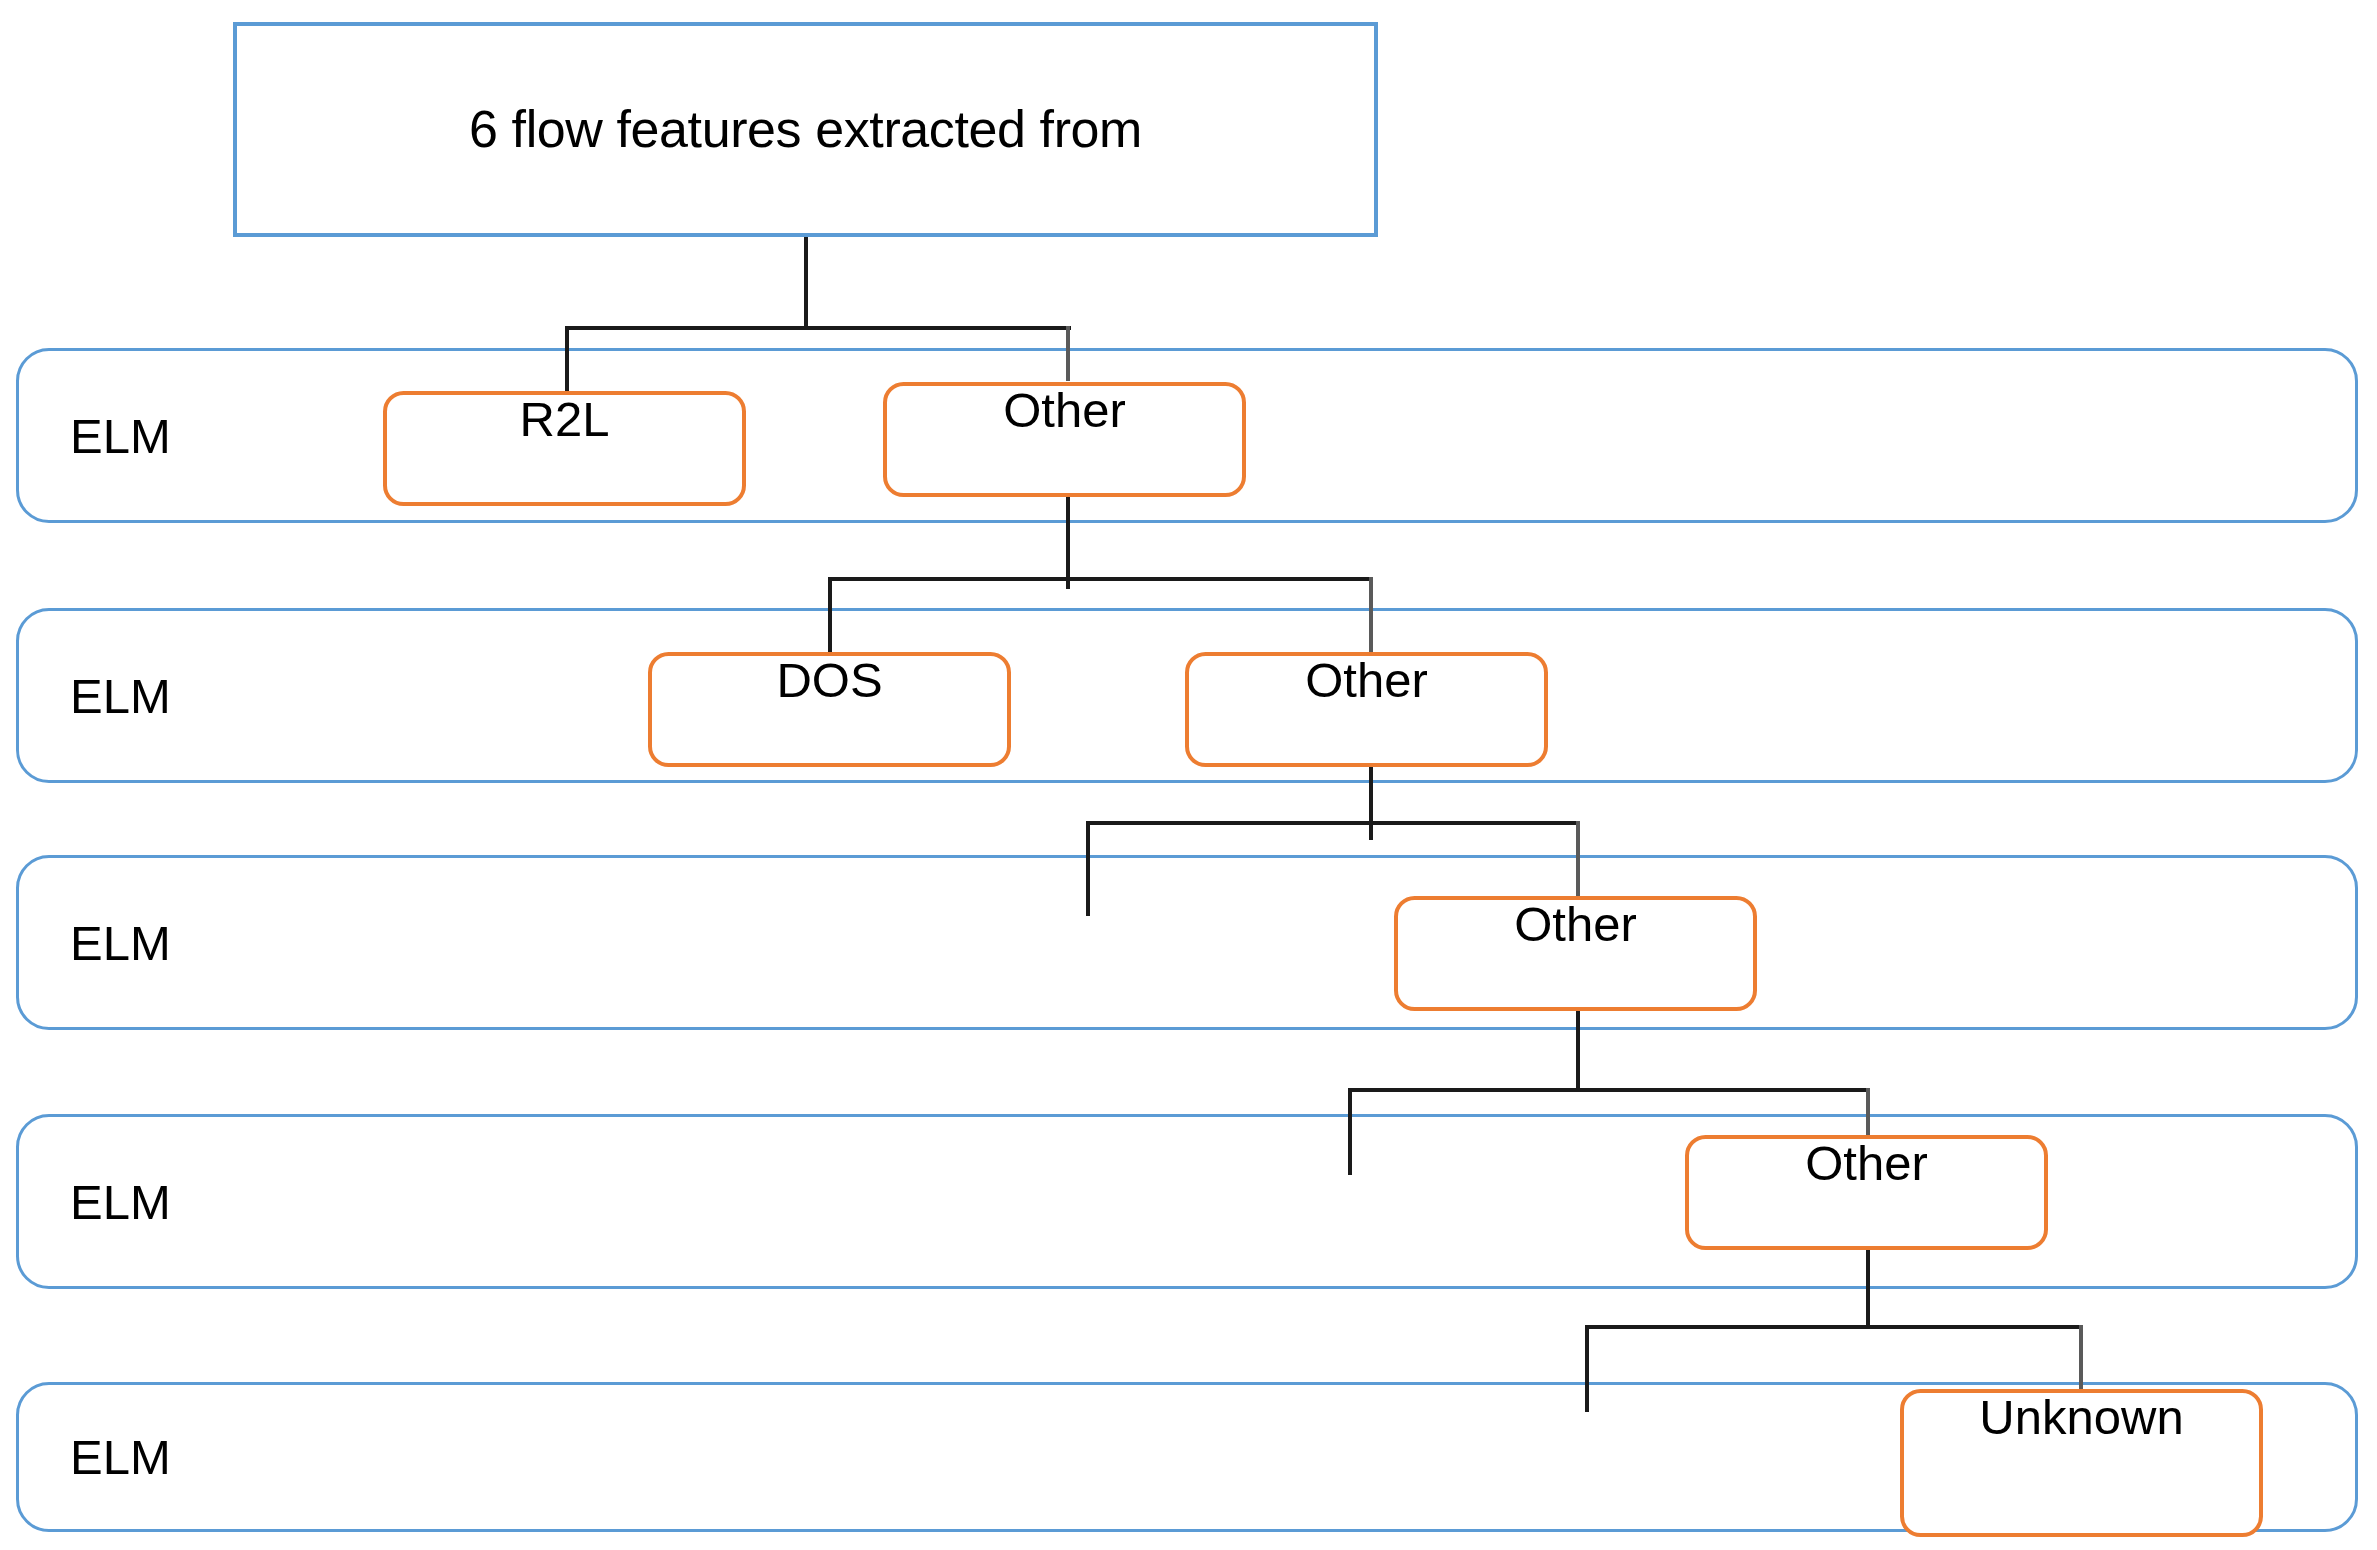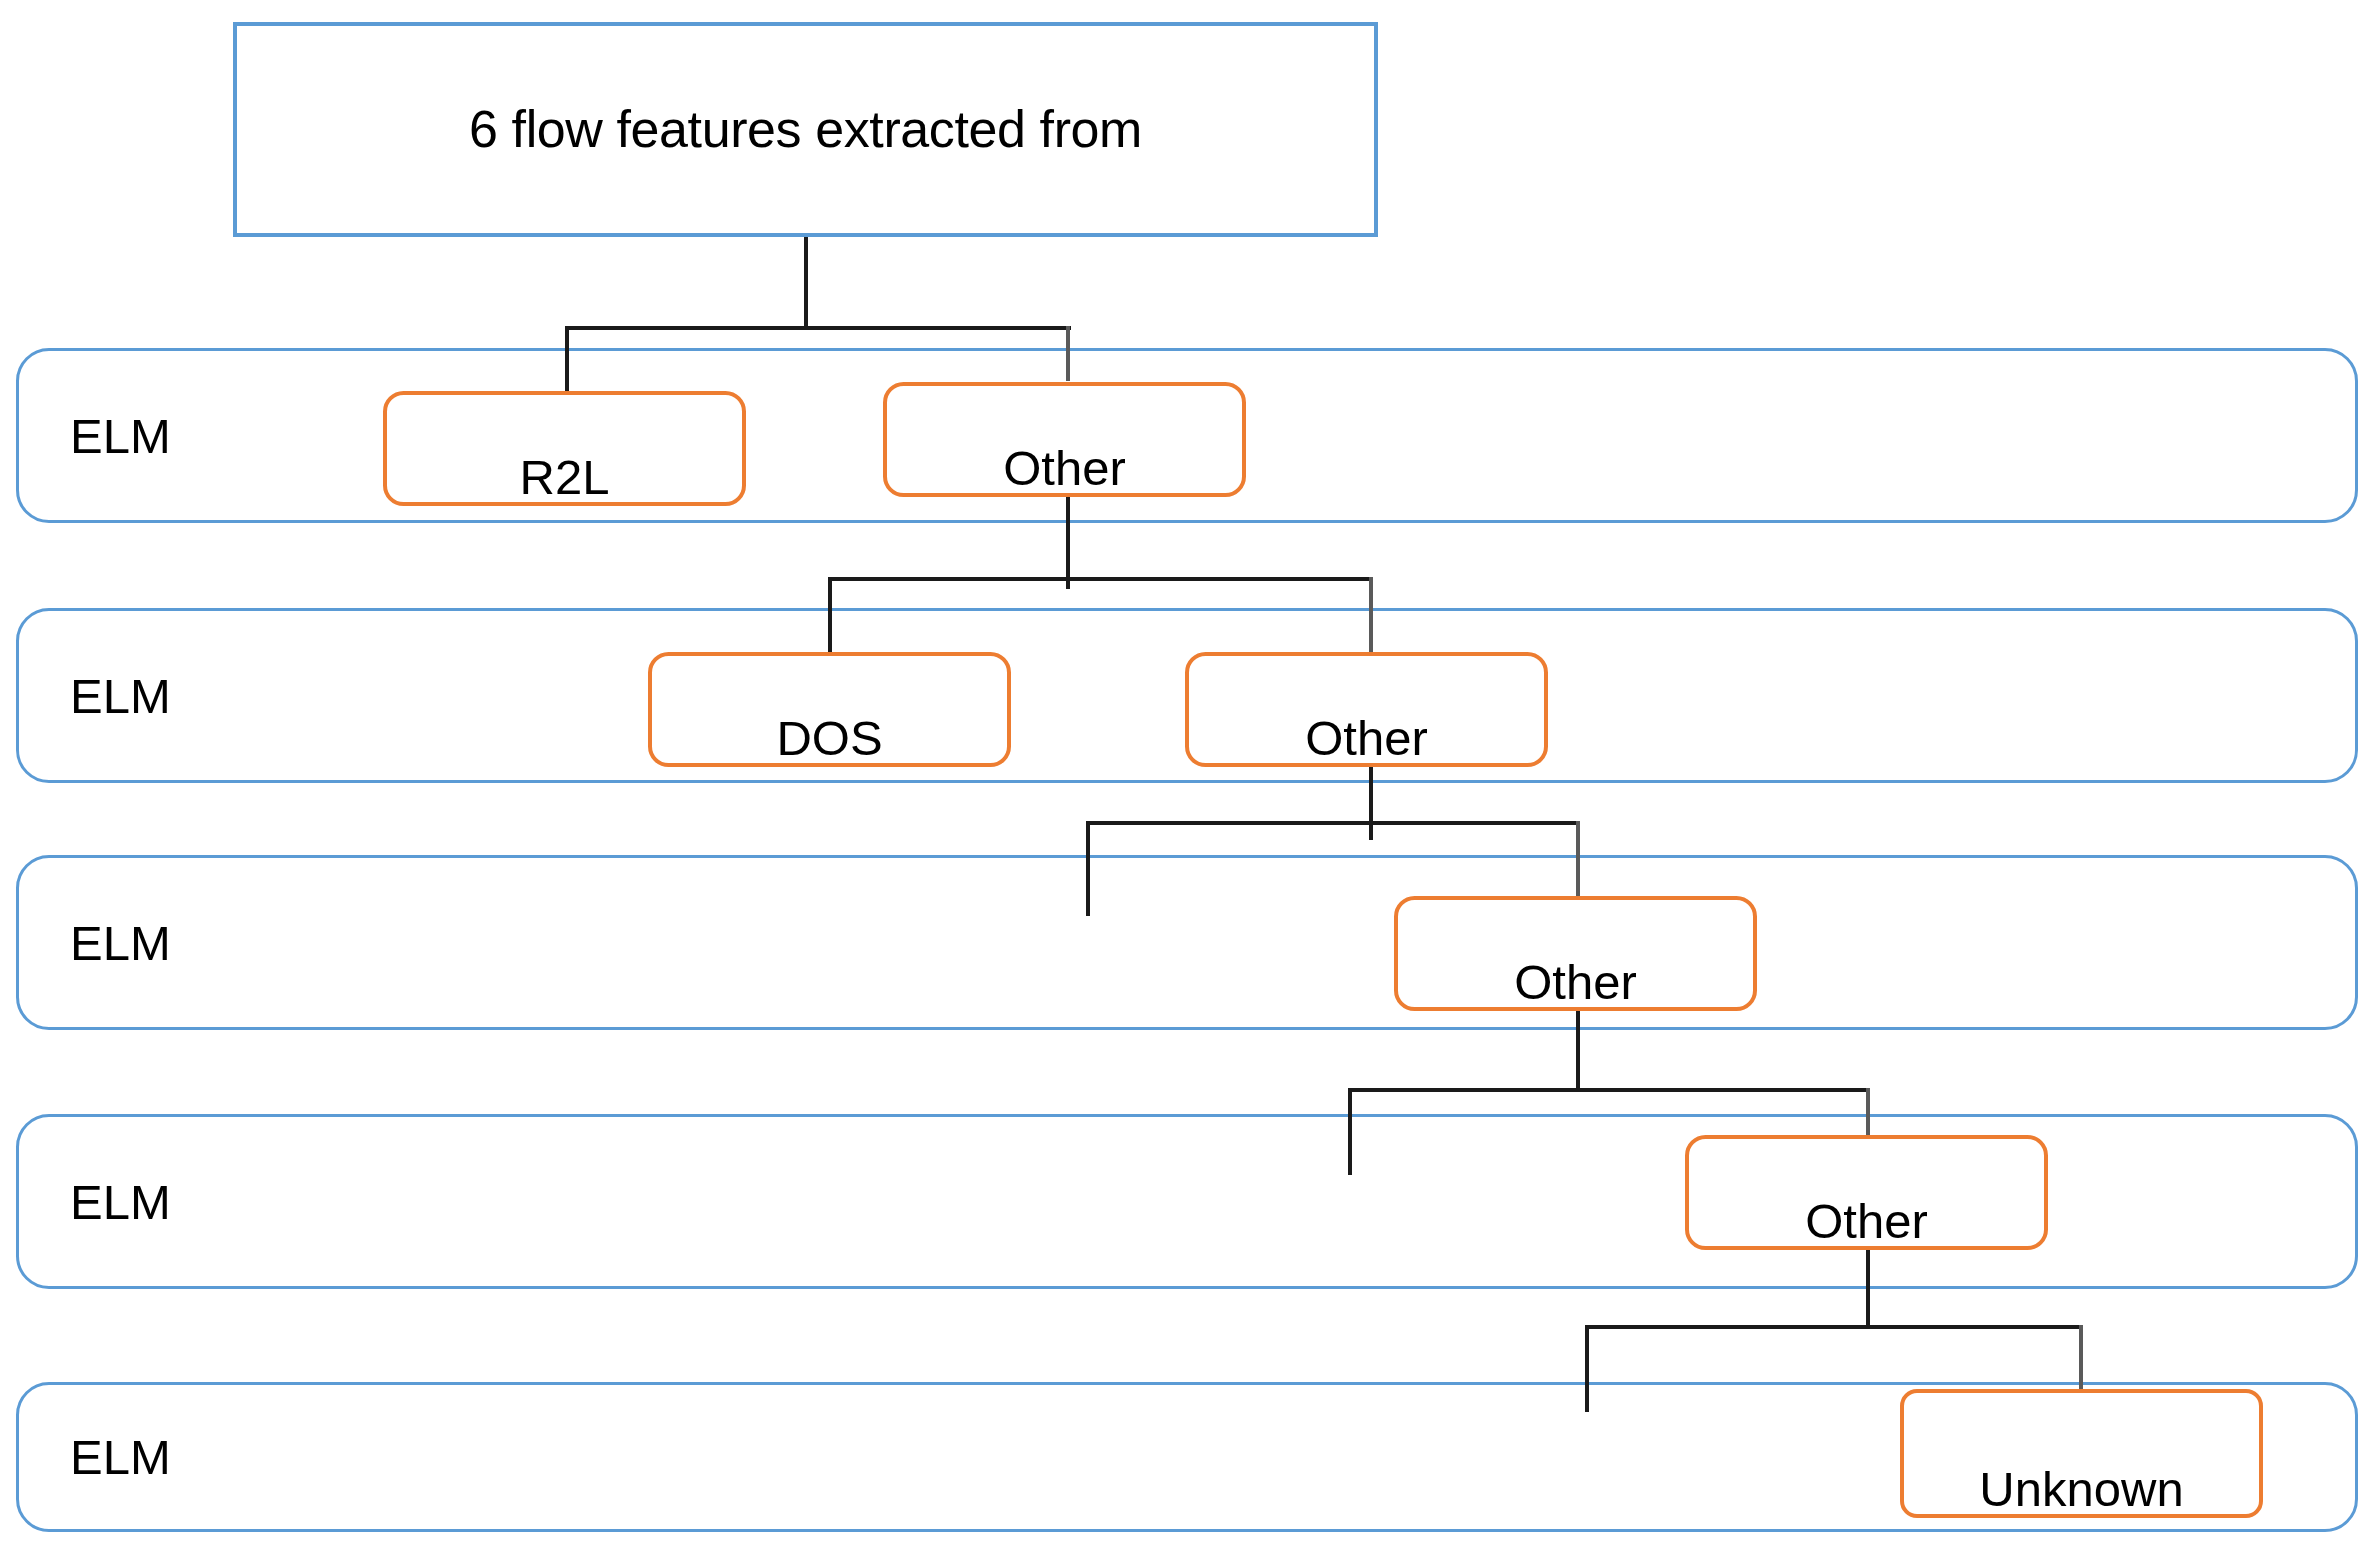--- a/index.html
+++ b/index.html
@@ -64,21 +64,21 @@
   }
 
   
   .node {
     position: absolute;
     border: 4.7px solid #ED7D31;
     border-radius: 20.5px;
     box-sizing: border-box;
     background: #ffffff;
     display: flex;
-    align-items: flex-end;
+    align-items: flex-start;
     justify-content: center;
     z-index: 6;
   }
   .node-label {
     font-size: 49px;
     color: #000000;
     white-space: nowrap;
     line-height: 1;
   }
 
@@ -163,18 +163,18 @@
 
   <div class="conn v" style="left:1866px; top:1248px; height:79px;"></div>
 
   <div class="conn h" style="left:1585px; top:1325px; width:498px;"></div>
   <div class="conn v" style="left:1585px; top:1325px; height:87px;"></div>
   <div class="conn v grey" style="left:2079px; top:1325px; height:83px;"></div>
 
   <div class="elm-row" style="top:1382px; height:150px;">
     <span class="elm-label">ELM</span>
   </div>
-  <div class="node" style="left:1900px; top:1389px; width:363px; height:129px;border-radius:17px;">
+  <div class="node" style="left:1900px; top:1389px; width:363px; height:148px;">
     <span class="node-label">Unknown</span>
   </div>
 
 </div>
 
 
 </body></html>

